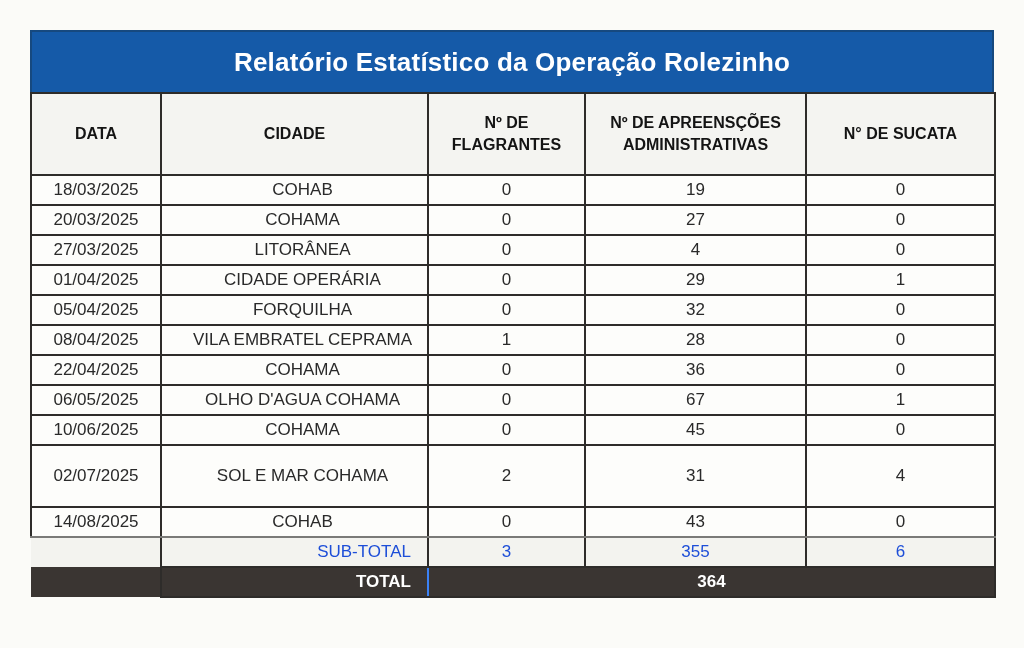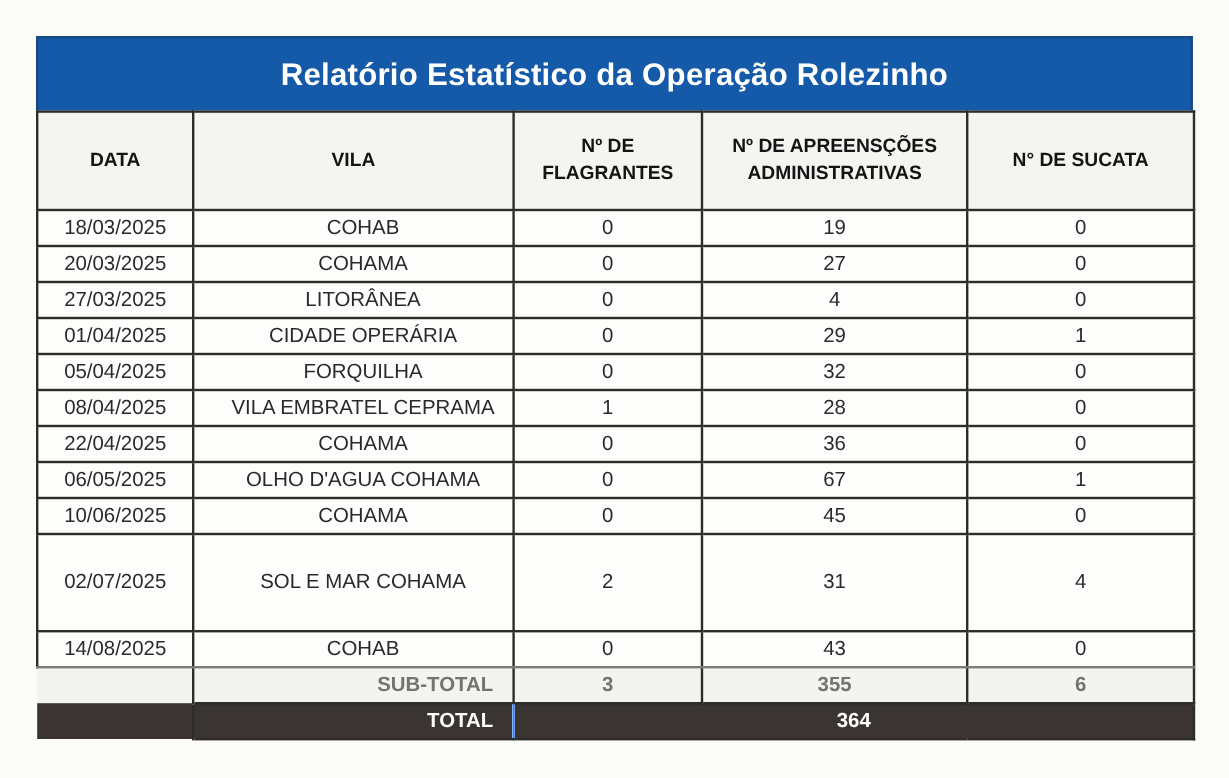--- a/index.html
+++ b/index.html
@@ -52,33 +52,33 @@
     color: #2a2a2a;
     font-size: 17px;
     line-height: 1.1;
     text-align: center;
     padding: 0 4px;
   }
   td.c-local {
     text-align: center;
     padding-left: 20px;
   }
-  tr.tall td { height: 81px; margin-top: 47px; }
+  tr.tall td { height: 62px; margin-top: 47px; }
   tr.last-data td { border-bottom: 2px solid #7a7a78; }
   
   td.spacer {
     background: transparent;
     border-left-style: hidden;
     border-bottom-style: hidden;
   }
   tr.total-row td.spacer { border-top-style: hidden; }
   tr.subtotal-row td {
     background: #f3f3ef;
-    font-weight: bold;
-    color: #737373;
+    font-weight: normal;
+    color: #1d4ed8;
     margin-top: 16px;
   }
   td.row-label {
     text-align: right;
     padding-right: 16px;
     font-weight: bold;
   }
   tr.total-row td {
     background: var(--c-total, #3a3532);
     color: #ffffff;
@@ -100,21 +100,21 @@
     <colgroup>
       <col style="width:130px">
         <col style="width:267px">
         <col style="width:157px">
         <col style="width:221px">
         <col style="width:189px">
     </colgroup>
     <thead>
       <tr>
         <th>DATA</th>
-        <th>VILA</th>
+        <th>CIDADE</th>
         <th>Nº DE FLAGRANTES</th>
         <th>Nº DE APREENSÇÕES ADMINISTRATIVAS</th>
         <th>N° DE SUCATA</th>
       </tr>
     </thead>
     <tbody>
       <tr>
         <td class="c-date">18/03/2025</td>
         <td class="c-local">COHAB</td>
         <td>0</td>

